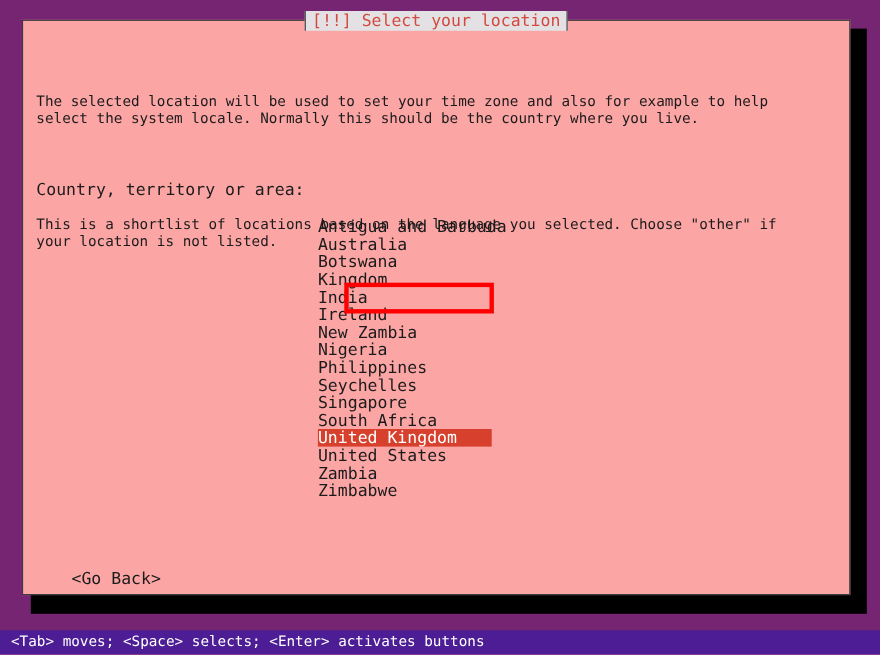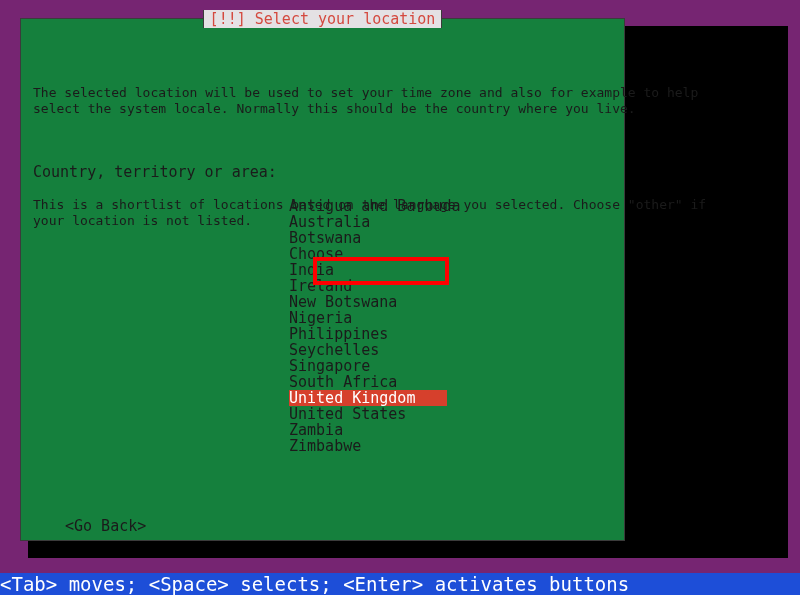--- a/index.html
+++ b/index.html
@@ -23,23 +23,23 @@
     width: 760px;
     height: 532px;
     background: #000000;
   }
 
   
   #dialog {
     position: absolute;
     left: 20px;
     top: 18px;
-    width: 605px;
+    width: 753px;
     height: 523px;
-    background: #15803d;
+    background: #fca5a5;
     border: 1px solid #3b3b3b;
     box-sizing: border-box;
   }
 
   
   #title-bar {
     position: absolute;
     left: 0;
     top: -10px;
     width: 100%;
@@ -141,24 +141,24 @@
   }
 
   
   #status-bar {
     position: absolute;
     left: 0;
     bottom: 0;
     width: 100%;
     height: 22px;
     line-height: 22px;
-    background: #1d4ed8;
+    background: #4c1d95;
     color: #ffffff;
-    font-size: 19px;
-    padding-left: 0;
+    font-size: 13px;
+    padding-left: 10px;
     box-sizing: border-box;
     white-space: pre;
   }
 </style>
 </head>
 <body>
 
 <div id="dialog-shadow"></div>
 
 <div id="dialog">
@@ -174,24 +174,24 @@
     <div class="para">This is a shortlist of locations based on the language you selected. Choose "other" if
 your location is not listed.</div>
   </div>
 
   <div id="field-label">Country, territory or area:</div>
 
   <div id="country-list">
       <div class="selrow-holder"><span class="country-row">Antigua and Barbuda</span></div>
       <div class="selrow-holder"><span class="country-row">Australia</span></div>
       <div class="selrow-holder"><span class="country-row">Botswana</span></div>
-      <div class="selrow-holder"><span class="country-row">Choose</span></div>
+      <div class="selrow-holder"><span class="country-row">Kingdom</span></div>
       <div class="selrow-holder"><span class="country-row">India</span></div>
       <div class="selrow-holder"><span class="country-row">Ireland</span></div>
-      <div class="selrow-holder"><span class="country-row">New Botswana</span></div>
+      <div class="selrow-holder"><span class="country-row">New Zambia</span></div>
       <div class="selrow-holder"><span class="country-row">Nigeria</span></div>
       <div class="selrow-holder"><span class="country-row">Philippines</span></div>
       <div class="selrow-holder"><span class="country-row">Seychelles</span></div>
       <div class="selrow-holder"><span class="country-row">Singapore</span></div>
       <div class="selrow-holder"><span class="country-row">South Africa</span></div>
       <div class="selrow-holder"><span class="country-row selected">United Kingdom</span></div>
       <div class="selrow-holder"><span class="country-row">United States</span></div>
       <div class="selrow-holder"><span class="country-row">Zambia</span></div>
       <div class="selrow-holder"><span class="country-row">Zimbabwe</span></div>
     </div>

